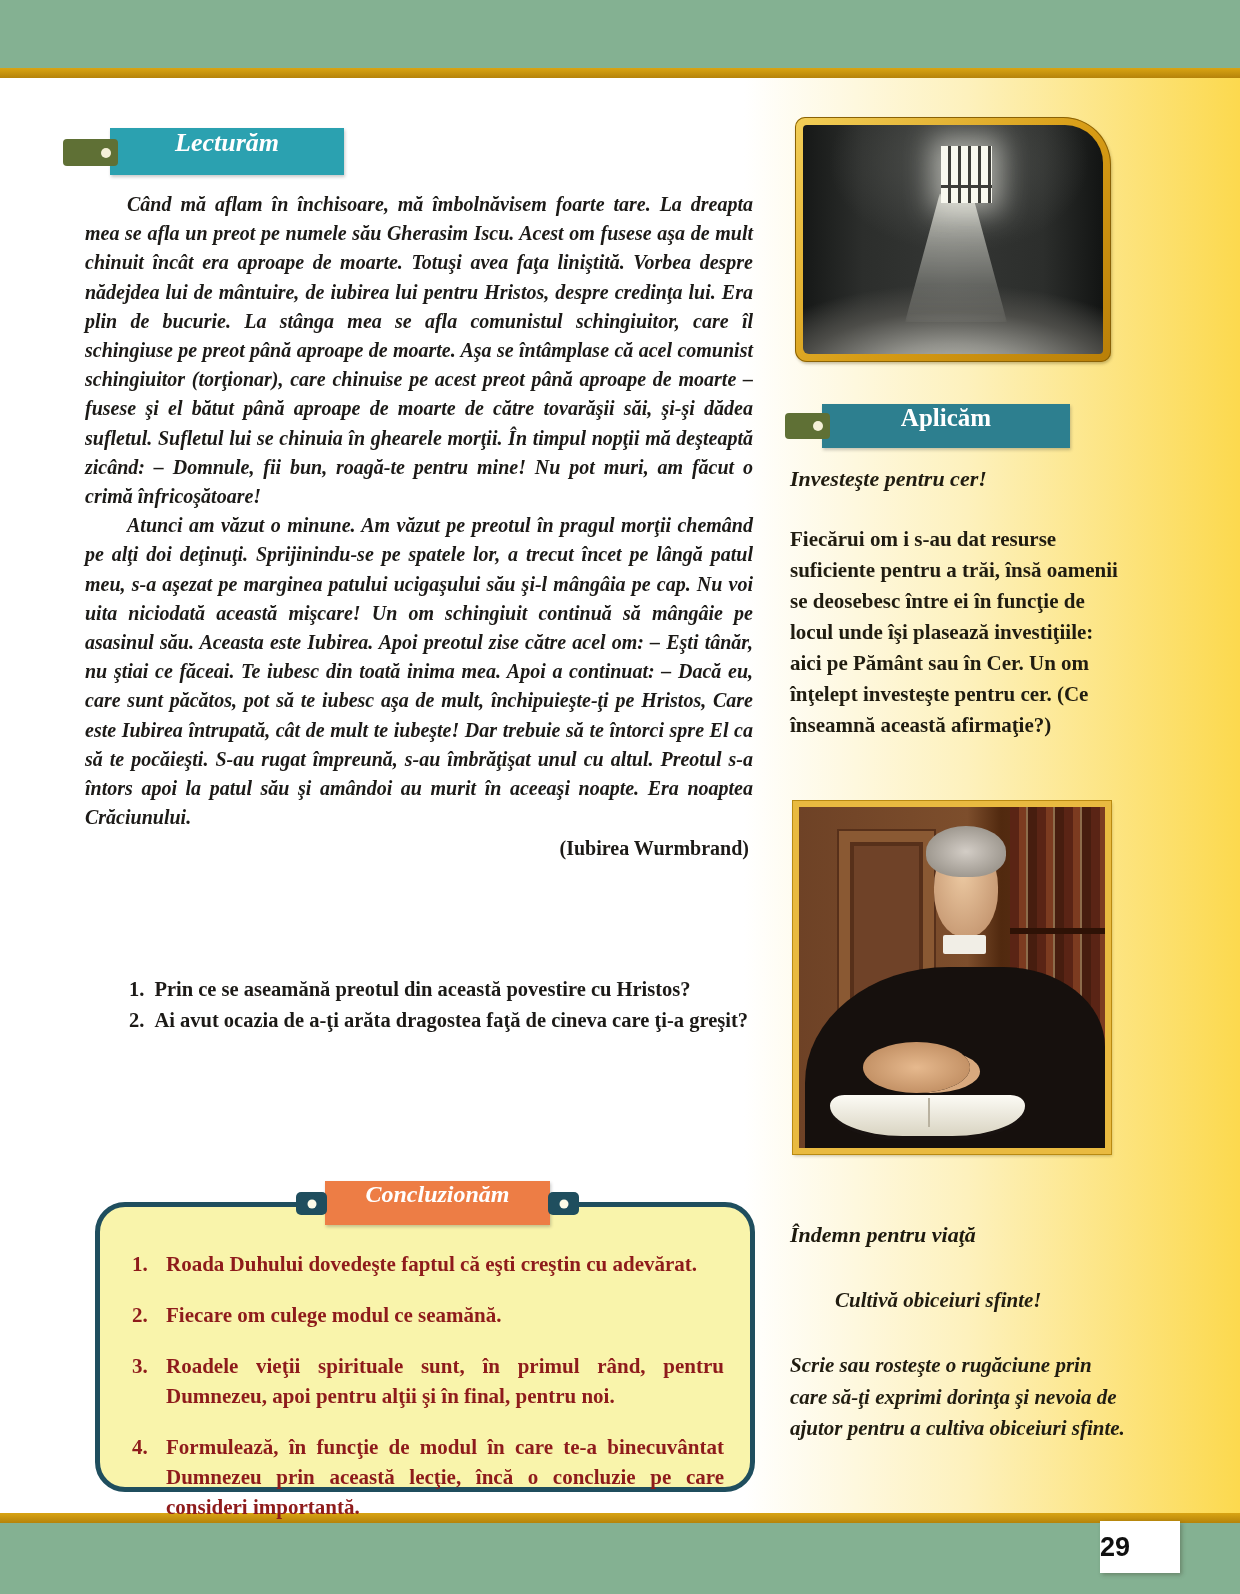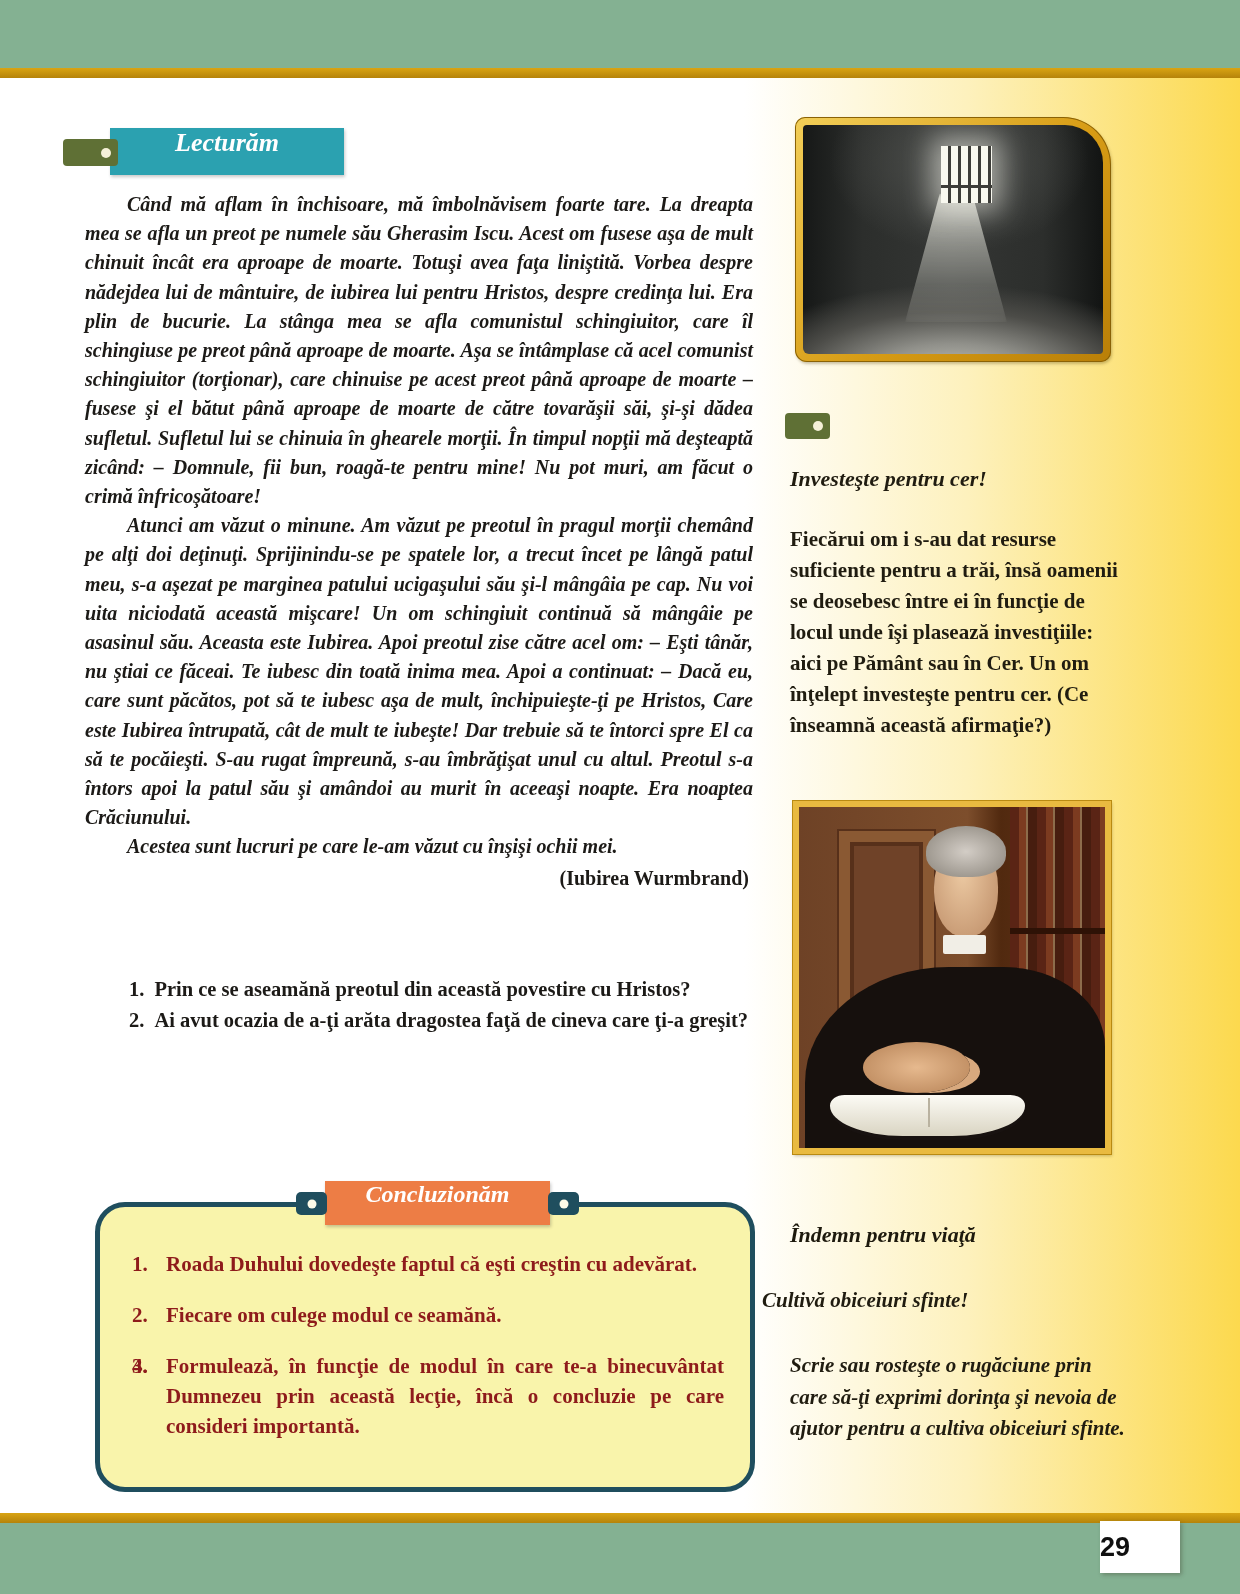--- a/index.html
+++ b/index.html
@@ -89,21 +89,21 @@
   .open-book { position:absolute; left:10%; top:84.5%; width:64%; height:12%;
       background:linear-gradient(180deg,#fcfbf5,#d9d4c2); border-radius:10% 10% 50% 50% / 35% 35% 100% 100%;
       box-shadow:0 4px 0 #181210; }
   .open-book::after { content:''; position:absolute; left:50%; top:8%; width:2px; height:70%; background:#b9b2a0; }
 
   
   .apply-title { position:absolute; left:790px; top:466px; font-size:22px; font-weight:bold; font-style:italic; color:#201c10; }
   .apply-body  { position:absolute; left:790px; top:524px; width:332px; font-size:21px; font-weight:bold;
                  line-height:31px; color:#201c10; }
   .life-title  { position:absolute; left:790px; top:1222px; font-size:22px; font-weight:bold; font-style:italic; color:#1d190d; }
-  .life-sub    { position:absolute; left:762px; top:1288px; font-size:21px; font-weight:bold; font-style:italic; color:#201c10; }
+  .life-sub    { position:absolute; left:835px; top:1288px; font-size:21px; font-weight:bold; font-style:italic; color:#201c10; }
   .life-body   { position:absolute; left:790px; top:1344px; width:335px; font-size:21px; font-weight:bold;
                  font-style:italic; line-height:31.5px; color:#201c10;margin-top:6px; }
 
   
   .conclusion-box { position:absolute; left:95px; top:1202px; width:660px; height:290px; box-sizing:border-box;
       background:#f9f4ab; border:5px solid #1f4e5e; border-radius:30px; z-index:1;
       padding:42px 26px 10px 32px; }
   .conclusion-box ol { list-style:none; margin:0; padding:0; }
   .conclusion-box li { position:relative; padding-left:34px; margin-bottom:21px; color:#8e1b1b;
       font-size:21px; font-weight:bold; line-height:30px; text-align:justify; }
@@ -123,58 +123,60 @@
   </div>
 
   <div class="tag tag-lecturam"></div>
   <div class="hdr hdr-lecturam">
     <span>Lecturăm</span>
   </div>
 
   <div class="reading">
     <p>Când mă aflam în închisoare, mă îmbolnăvisem foarte tare. La dreapta mea se afla un preot pe numele său Gherasim Iscu. Acest om fusese aşa de mult chinuit încât era aproape de moarte. Totuşi avea faţa liniştită. Vorbea despre nădejdea lui de mântuire, de iubirea lui pentru Hristos, despre credinţa lui. Era plin de bucurie. La stânga mea se afla comunistul schingiuitor, care îl schingiuse pe preot până aproape de moarte. Aşa se întâmplase că acel comunist schingiuitor (torţionar), care chinuise pe acest preot până aproape de moarte – fusese şi el bătut până aproape de moarte de către tovarăşii săi, şi-şi dădea sufletul. Sufletul lui se chinuia în ghearele morţii. În timpul nopţii mă deşteaptă zicând: – Domnule, fii bun, roagă-te pentru mine! Nu pot muri, am făcut o crimă înfricoşătoare!</p>
     <p>Atunci am văzut o minune. Am văzut pe preotul în pragul morţii chemând pe alţi doi deţinuţi. Sprijinindu-se pe spatele lor, a trecut încet pe lângă patul meu, s-a aşezat pe marginea patului ucigaşului său şi-l mângâia pe cap. Nu voi uita niciodată această mişcare! Un om schingiuit continuă să mângâie pe asasinul său. Aceasta este Iubirea. Apoi preotul zise către acel om: – Eşti tânăr, nu ştiai ce făceai. Te iubesc din toată inima mea. Apoi a continuat: – Dacă eu, care sunt păcătos, pot să te iubesc aşa de mult, închipuieşte-ţi pe Hristos, Care este Iubirea întrupată, cât de mult te iubeşte! Dar trebuie să te întorci spre El ca să te pocăieşti. S-au rugat împreună, s-au îmbrăţişat unul cu altul. Preotul s-a întors apoi la patul său şi amândoi au murit în aceeaşi noapte. Era noaptea Crăciunului.</p>
-    <p>Acestea sunt lucruri pe care le-am văzut cu înşişi ochii mei.</p>
     <p class="attribution">(Iubirea Wurmbrand)</p>
   </div>
 
   <div class="questions">
     <p><span class="qnum">1.</span><span>Prin ce se aseamănă preotul din această povestire cu Hristos?</span></p>
     <p><span class="qnum">2.</span><span>Ai avut ocazia de a-ţi arăta dragostea faţă de cineva care ţi-a greşit?</span></p>
   </div>
 
   <div class="prison-frame">
     <div class="prison-art">
       <div class="light-beam"></div>
       <div class="cell-window"></div>
     </div>
   </div>
 
   <div class="tag tag-aplicam"></div>
+  <div class="hdr hdr-aplicam">
+    <span>Aplicăm</span>
+  </div>
   <div class="apply-title">Investeşte pentru cer!</div>
   <div class="apply-body">Fiecărui om i s-au dat resurse suficiente pentru a trăi, însă oamenii se deosebesc între ei în funcţie de locul unde îşi plasează investiţiile: aici pe Pământ sau în Cer. Un om înţelept investeşte pentru cer. (Ce înseamnă această afirmaţie?)</div>
 
   <div class="priest-frame">
     <div class="priest-art">
       <div class="wall-frame"></div>
       <div class="books"></div>
       <div class="suit"></div>
       <div class="head"></div>
       <div class="hair"></div>
       <div class="collar"></div>
       <div class="hands"></div>
       <div class="open-book"></div>
     </div>
   </div>
 
   <div class="conclusion-box">
     <ol>
       <li><span class="cnum">1.</span><span>Roada Duhului dovedeşte faptul că eşti creştin cu adevărat.</span></li>
       <li><span class="cnum">2.</span><span>Fiecare om culege modul ce seamănă.</span></li>
-      <li><span class="cnum">3.</span></li>
+      <li><span class="cnum">3.</span><span>Roadele vieţii spirituale sunt, în primul rând, pentru Dumnezeu, apoi pentru alţii şi în final, pentru noi.</span></li>
       <li><span class="cnum">4.</span><span>Formulează, în funcţie de modul în care te-a binecuvântat Dumnezeu prin această lecţie, încă o concluzie pe care consideri importantă.</span></li>
     </ol>
   </div>
   <div class="pin pin-left"></div>
   <div class="pin pin-right"></div>
   <div class="hdr hdr-concluzionam">
     <span>Concluzionăm</span>
   </div>
 
   <div class="life-title">Îndemn pentru viaţă</div>

